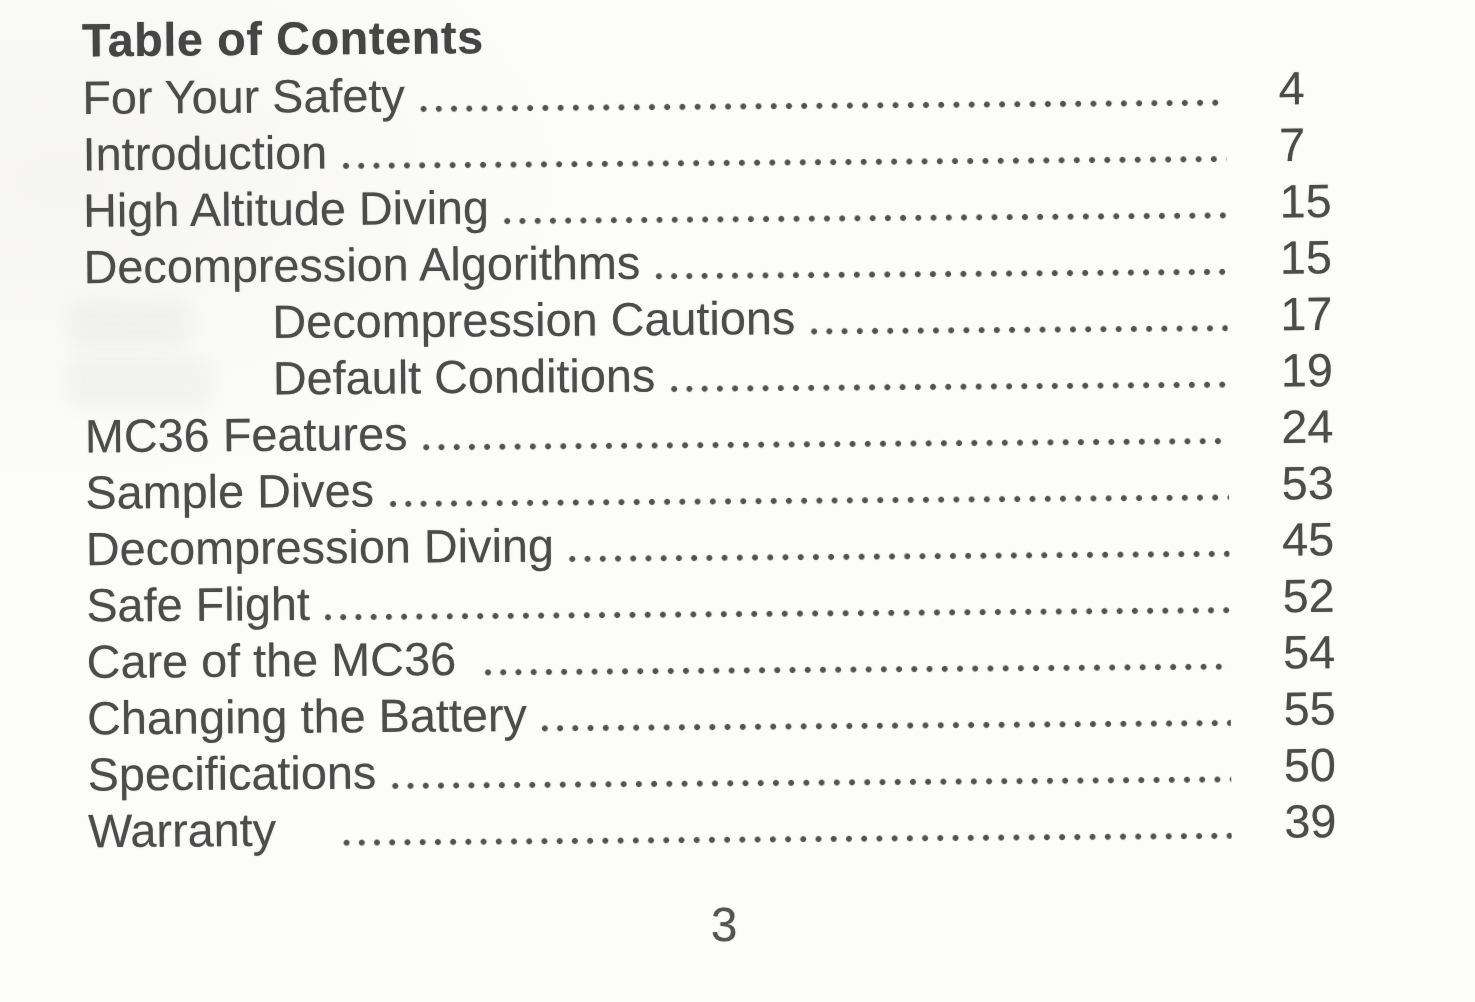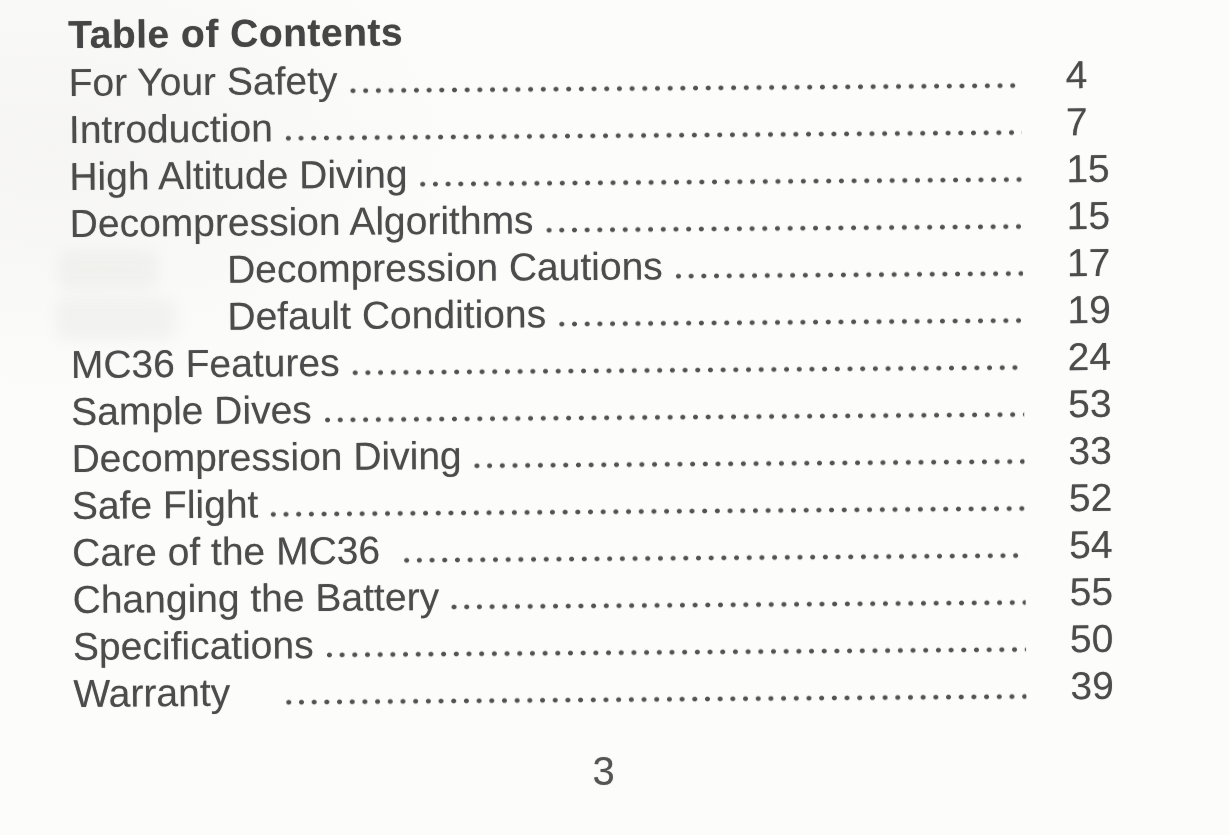--- a/index.html
+++ b/index.html
@@ -138,21 +138,21 @@
       <span class="toc-page">24</span>
     </div>
     <div class="toc-row">
       <span class="toc-label">Sample Dives</span>
       <span class="leader"></span>
       <span class="toc-page">53</span>
     </div>
     <div class="toc-row">
       <span class="toc-label">Decompression Diving</span>
       <span class="leader"></span>
-      <span class="toc-page">33</span>
+      <span class="toc-page">45</span>
     </div>
     <div class="toc-row">
       <span class="toc-label">Safe Flight</span>
       <span class="leader"></span>
       <span class="toc-page">52</span>
     </div>
     <div class="toc-row">
       <span class="toc-label">Care of the MC36 </span>
       <span class="leader"></span>
       <span class="toc-page">54</span>

